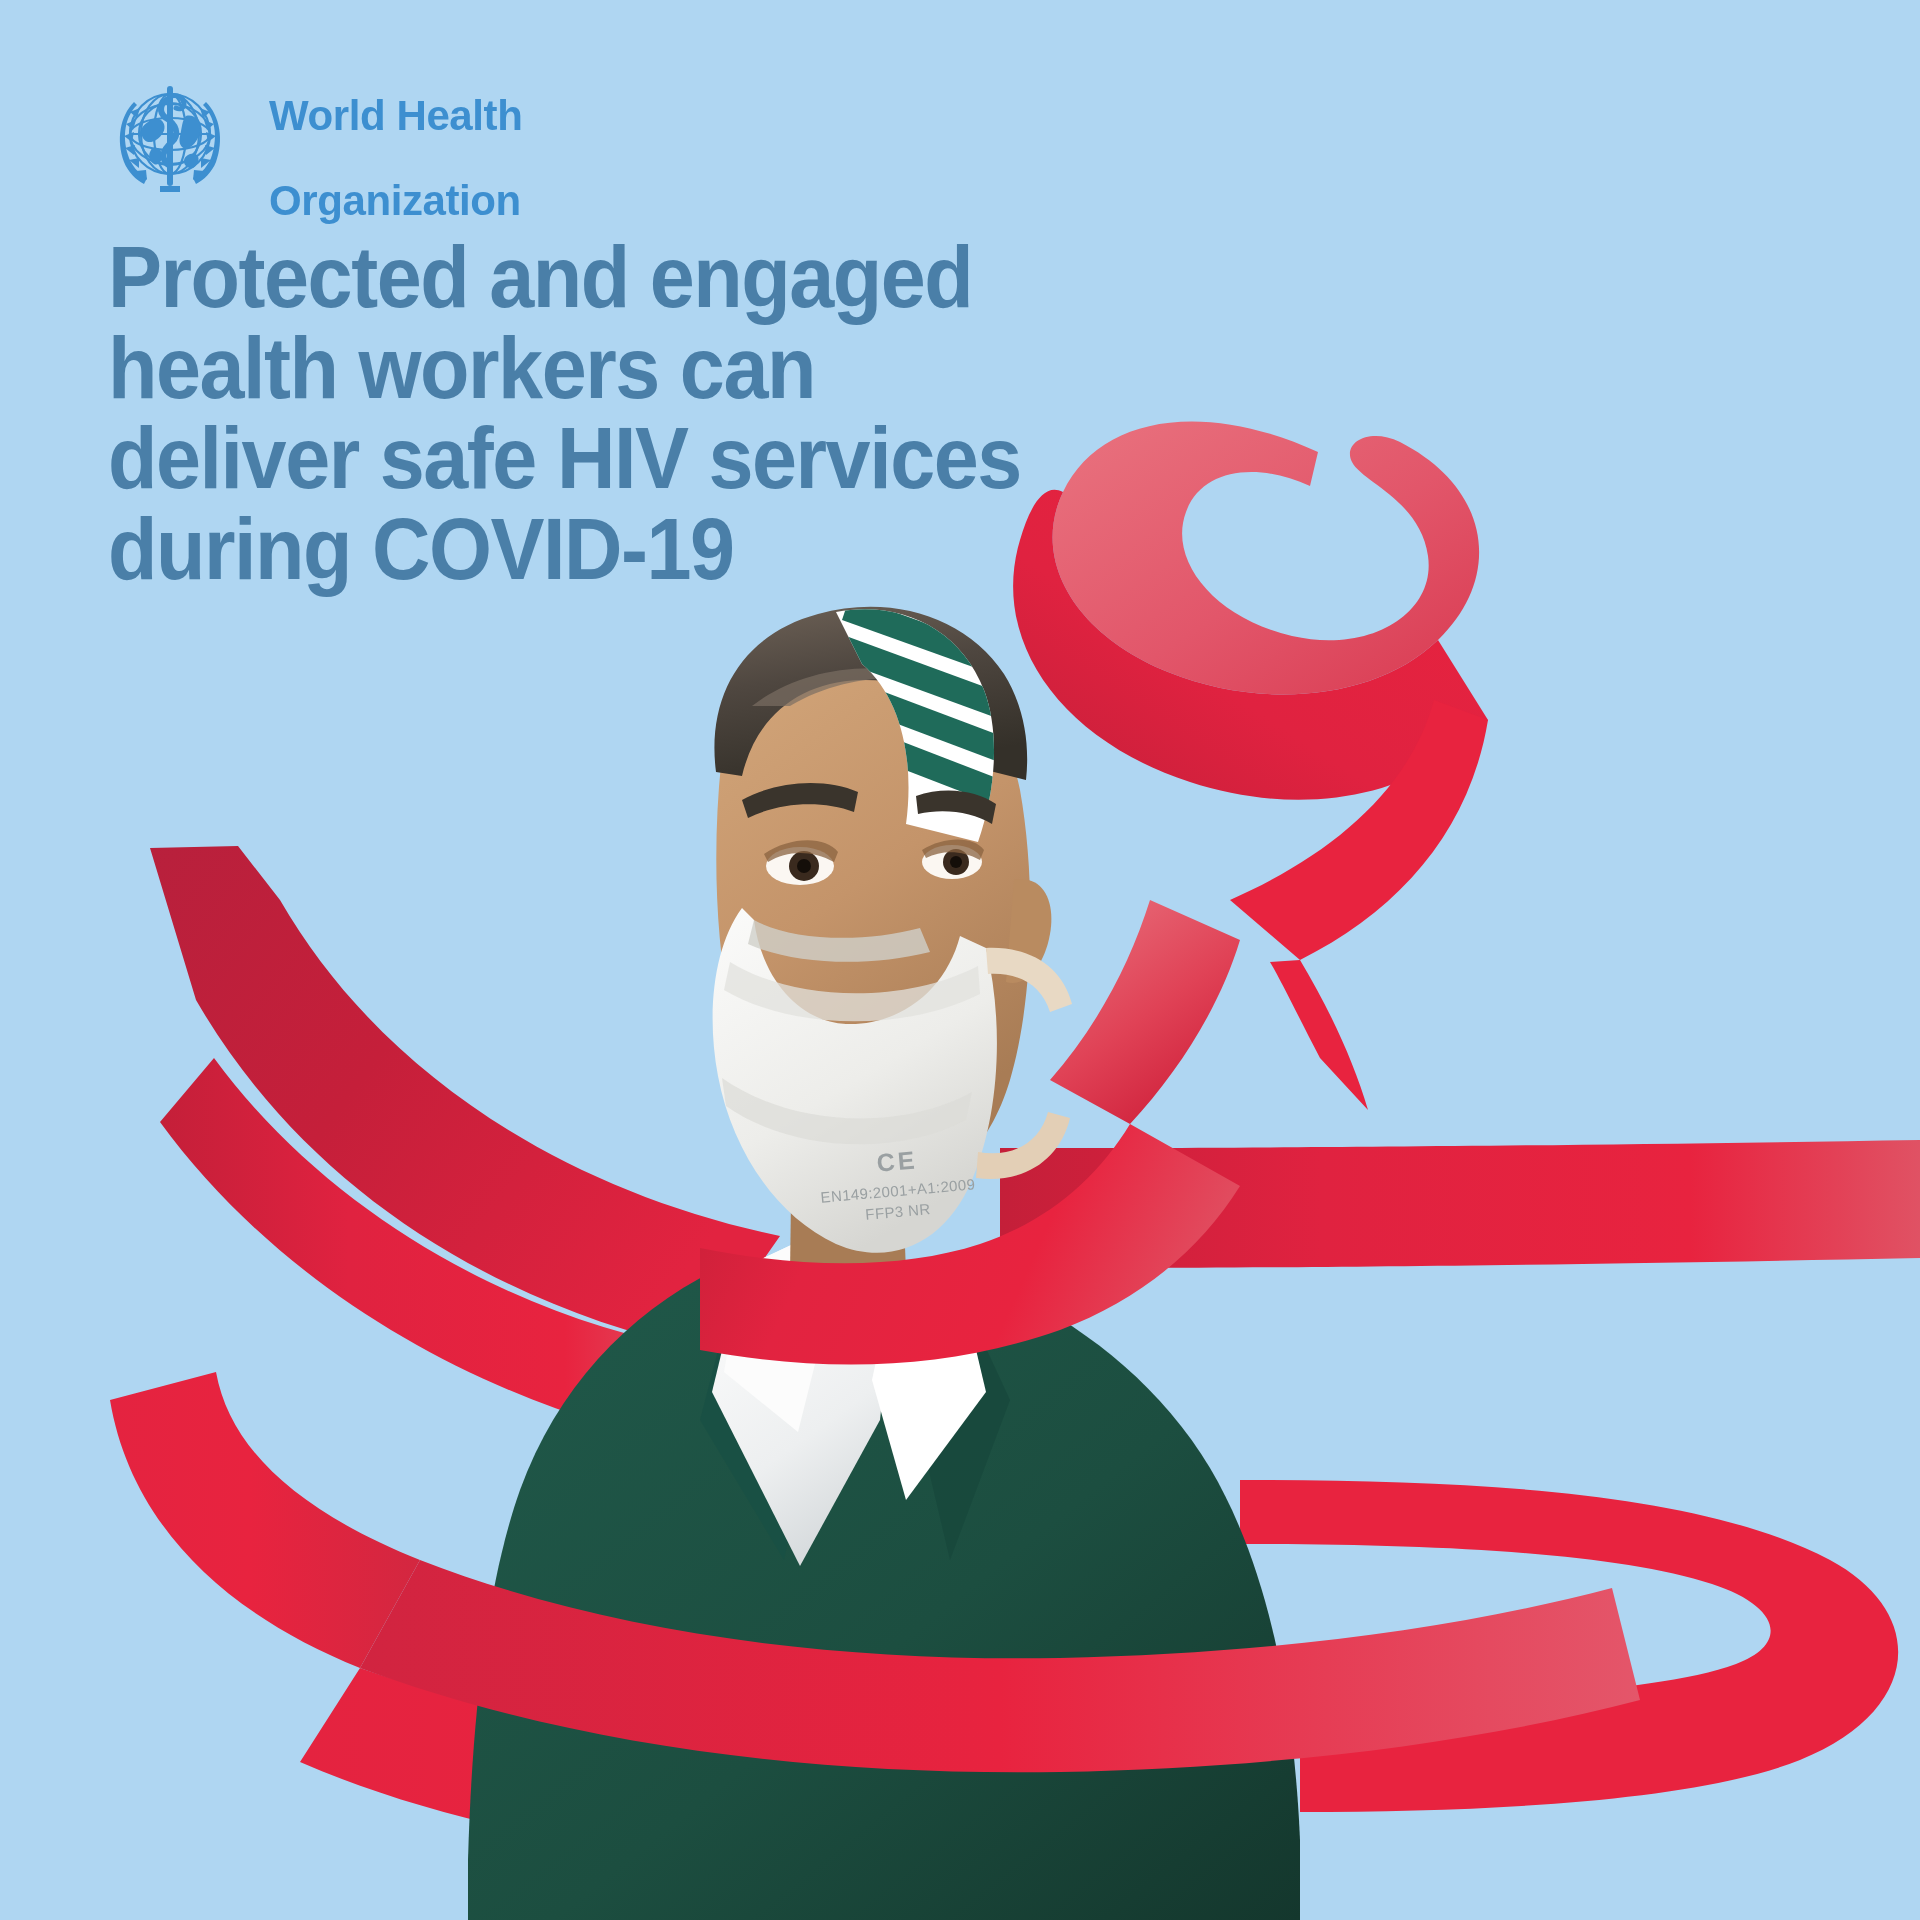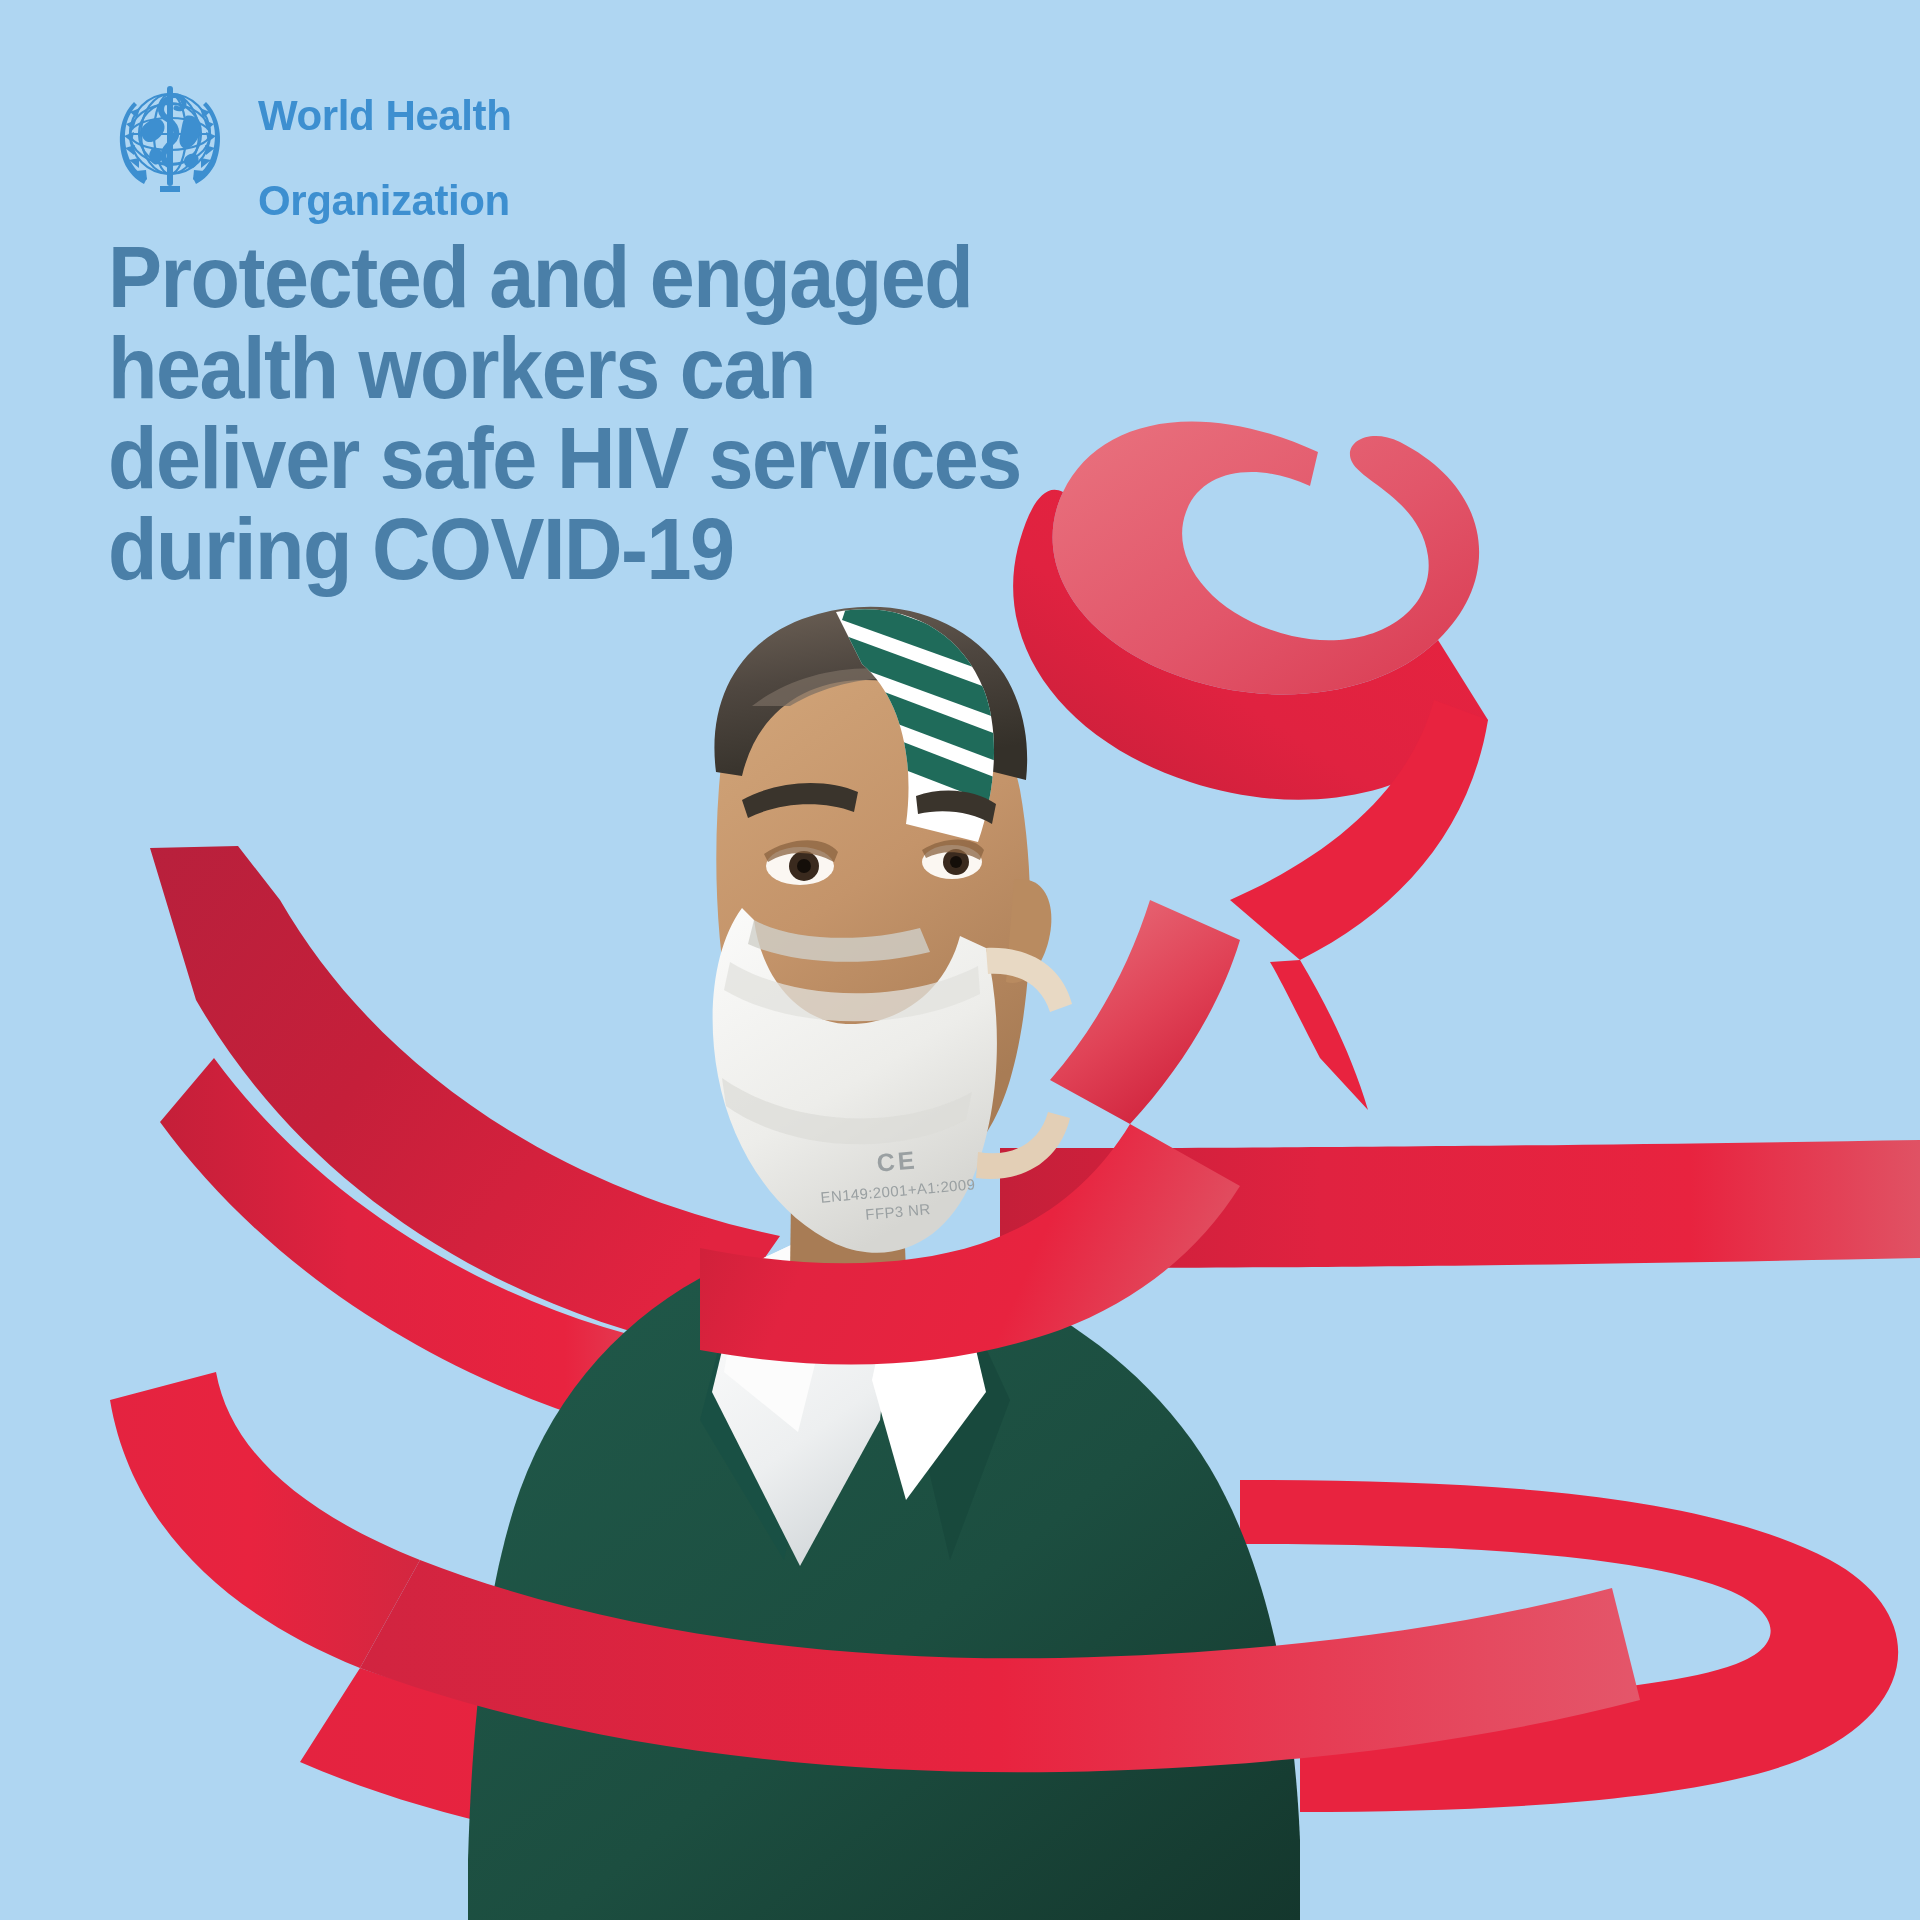--- a/index.html
+++ b/index.html
@@ -40,20 +40,21 @@
     display: block;
   }
   .logo-wordmark {
     font-family: "Liberation Sans", sans-serif;
     font-weight: bold;
     font-size: 42px;
     line-height: 1.02;
     letter-spacing: -0.4px;
     color: #3D8FD0;
     white-space: pre-line;
+    margin-left: 11px;
   }
 
   
   .headline {
     position: absolute;
     left: 108px;
     top: 232px;
     width: 1000px;
     z-index: 60;
     font-family: "Liberation Sans", sans-serif;

